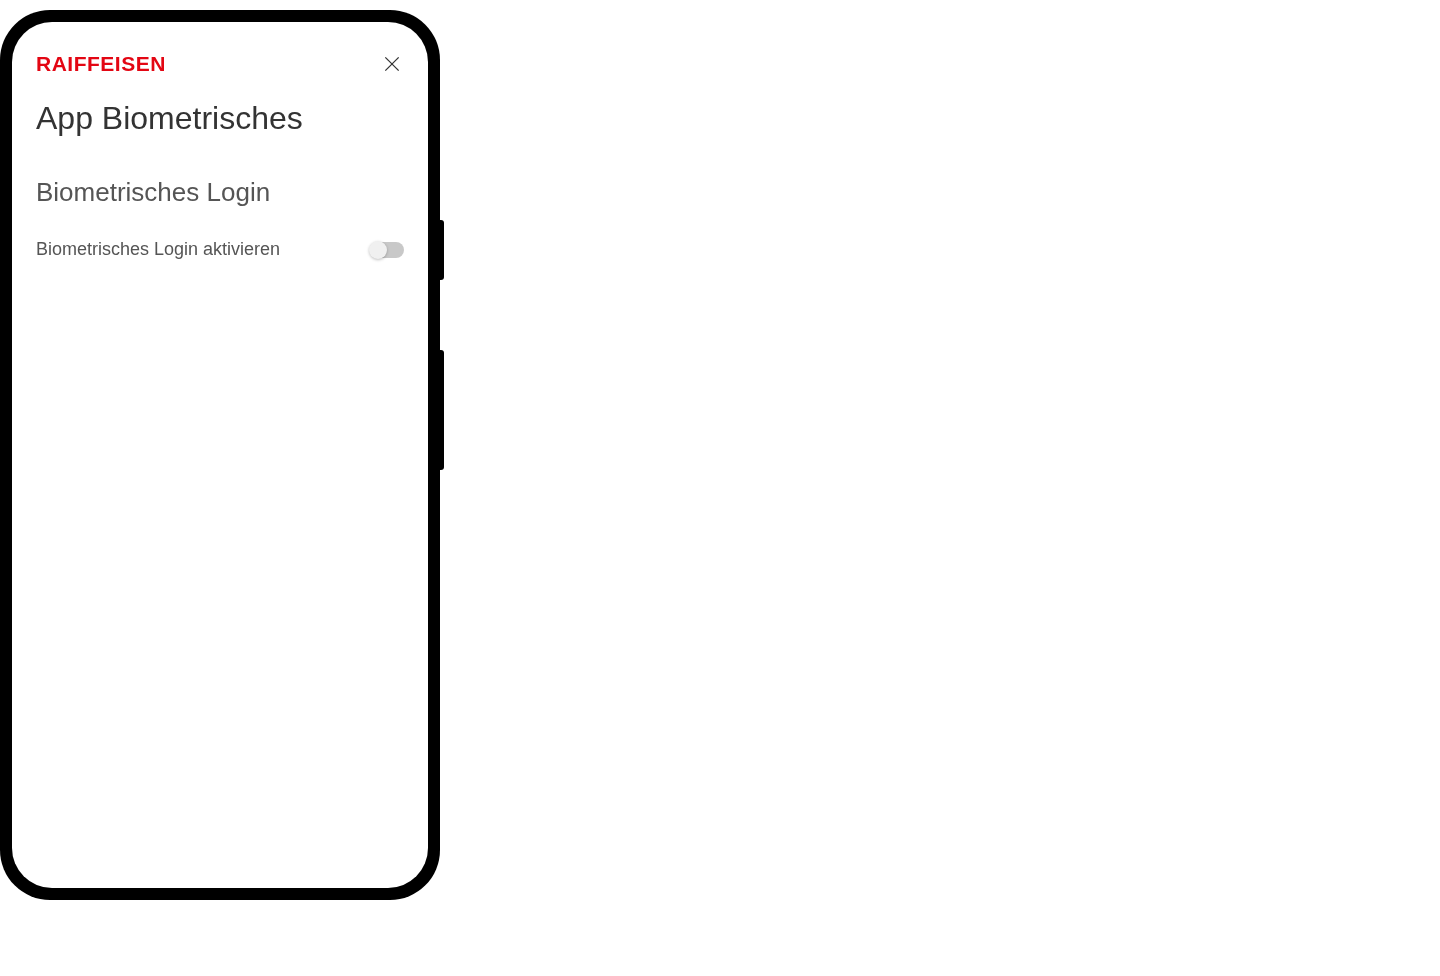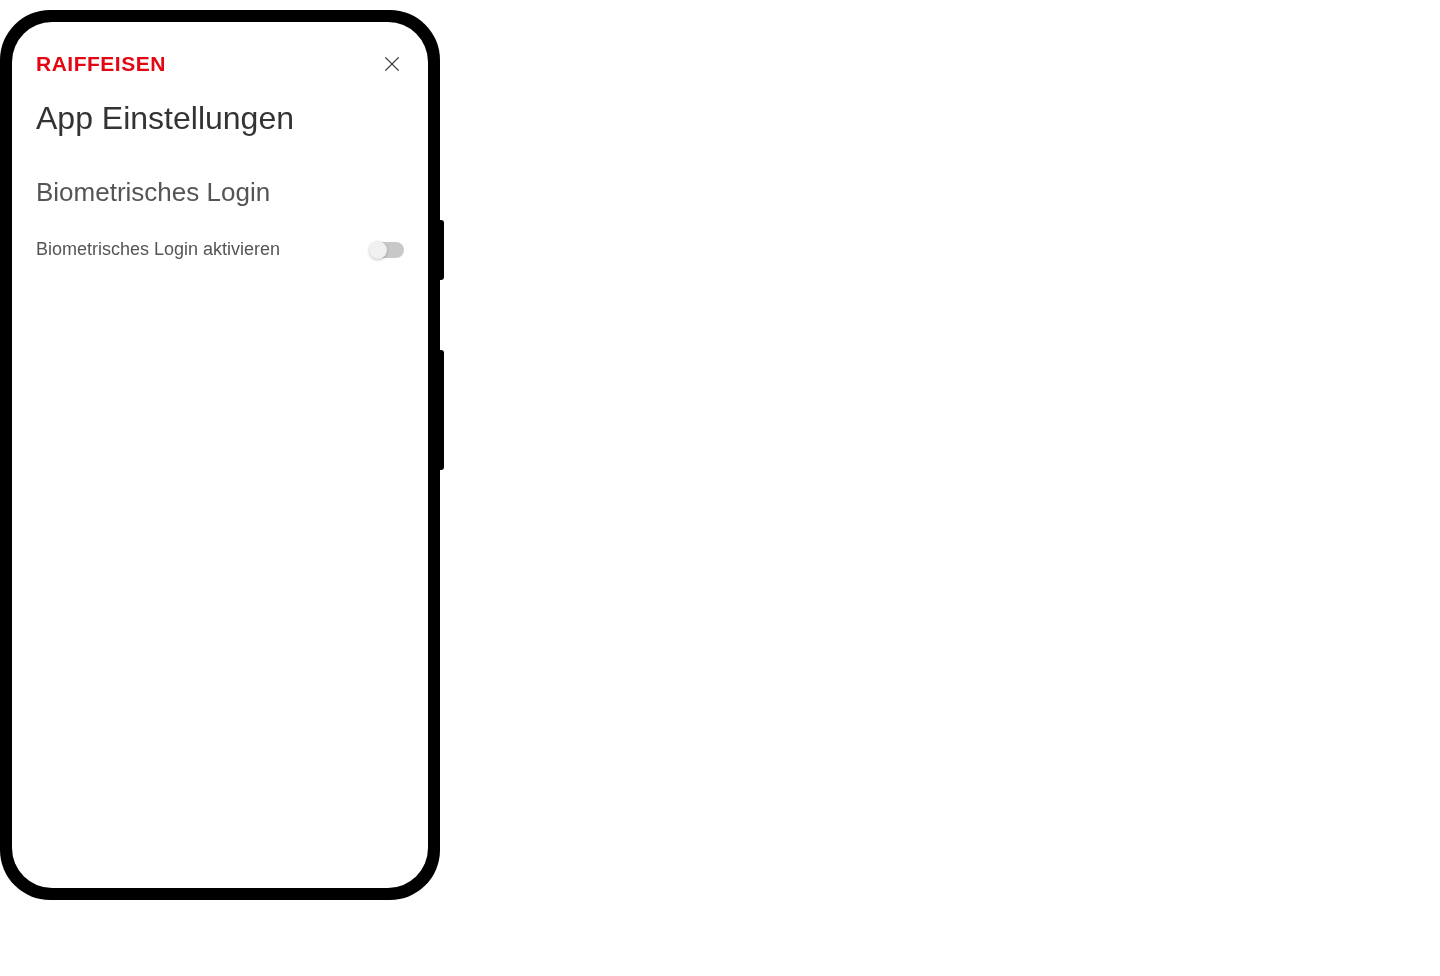--- a/index.html
+++ b/index.html
@@ -157,21 +157,21 @@
       <div class="brand">RAIFFEISEN</div>
       <div class="close-btn">
         <svg viewBox="0 0 24 24" fill="none" stroke="#333" stroke-width="1.5">
           <line x1="4" y1="4" x2="20" y2="20"></line>
           <line x1="20" y1="4" x2="4" y2="20"></line>
         </svg>
       </div>
     </div>
 
     <div class="content">
-      <h1 class="page-title">App Einstellungen</h1>
+      <h1 class="page-title">App Biometrisches</h1>
 
       <div class="section">
         <h2 class="section-title">Biometrisches Login</h2>
         <div class="setting-row">
           <div class="setting-label">Biometrisches Login aktivieren</div>
           <div class="toggle">
             <div class="toggle-knob"></div>
           </div>
         </div>
       </div>

